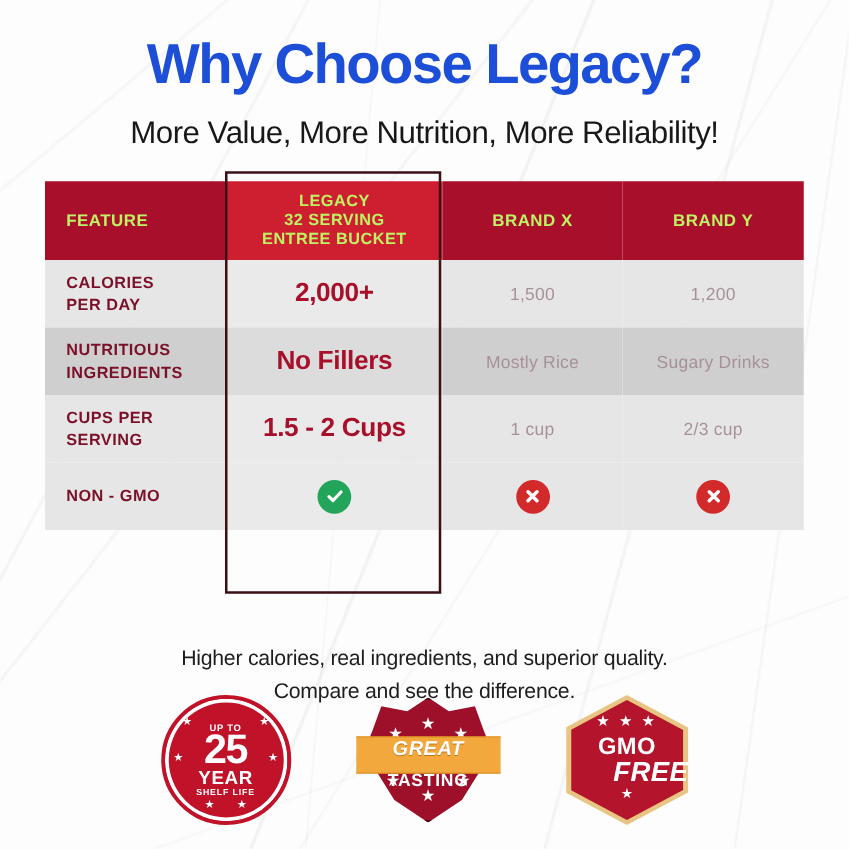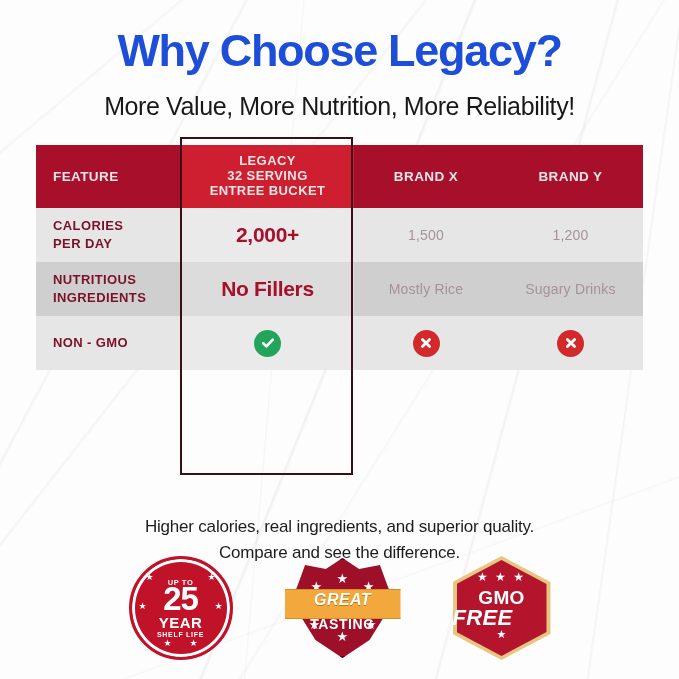--- a/index.html
+++ b/index.html
@@ -64,21 +64,21 @@
   .trow { display: flex; width: 100%; }
 
   .c-feature { width: 145px; flex: 0 0 145px; }
   .c-legacy  { width: 173px; flex: 0 0 173px; }
   .c-brandx  { width: 144px; flex: 0 0 144px; }
   .c-brandy  { width: 145px; flex: 0 0 145px; }
 
   
   .thead .cell {
     background: #A80F2B;
-    color: #e5e5e5;
+    color: #bef264;
     height: 63px;
     display: flex;
     align-items: center;
     justify-content: center;
     text-align: center;
     font-weight: bold;
     font-size: 13.5px;
     letter-spacing: 0.4px;
     line-height: 1.15;
     box-sizing: border-box;
@@ -282,21 +282,21 @@
     left: 0; top: 31px; width: 98px;
     text-align: center;
     color: #ffffff;
     font-size: 19px;
     font-weight: bold;
     letter-spacing: 0.3px;
   }
   .hex-free {
     position: absolute;
     left: 0; top: 49px; width: 98px;
-    text-align: left;
+    text-align: right;
     color: #ffffff;
     font-size: 22px;
     font-weight: bold;
     font-style: italic;
     letter-spacing: 0.3px;
   }
   .hex-star-bottom {
     position: absolute;
     left: 0; top: 72px; width: 98px;
     text-align: center;
@@ -360,20 +360,36 @@
           <span class="legacy-value">No Fillers</span>
         </div>
         <div class="cell c-brandx">
           <span class="brand-value">Mostly Rice</span>
         </div>
         <div class="cell c-brandy">
           <span class="brand-value">Sugary Drinks</span>
         </div>
       </div>
 
+      <div class="trow row-light">
+        <div class="cell c-feature">
+          <div class="feature-label">
+            <div>CUPS PER SERVING</div>
+          </div>
+        </div>
+        <div class="cell c-legacy">
+          <span class="legacy-value">1.5 - 2 Cups</span>
+        </div>
+        <div class="cell c-brandx">
+          <span class="brand-value">1 cup</span>
+        </div>
+        <div class="cell c-brandy">
+          <span class="brand-value">2/3 cup</span>
+        </div>
+      </div>
 
 
       <div class="trow row-light">
         <div class="cell c-feature">
           <div class="feature-label">
             <div>NON - GMO</div>
           </div>
         </div>
         <div class="cell c-legacy">
           <span class="icon-check">

